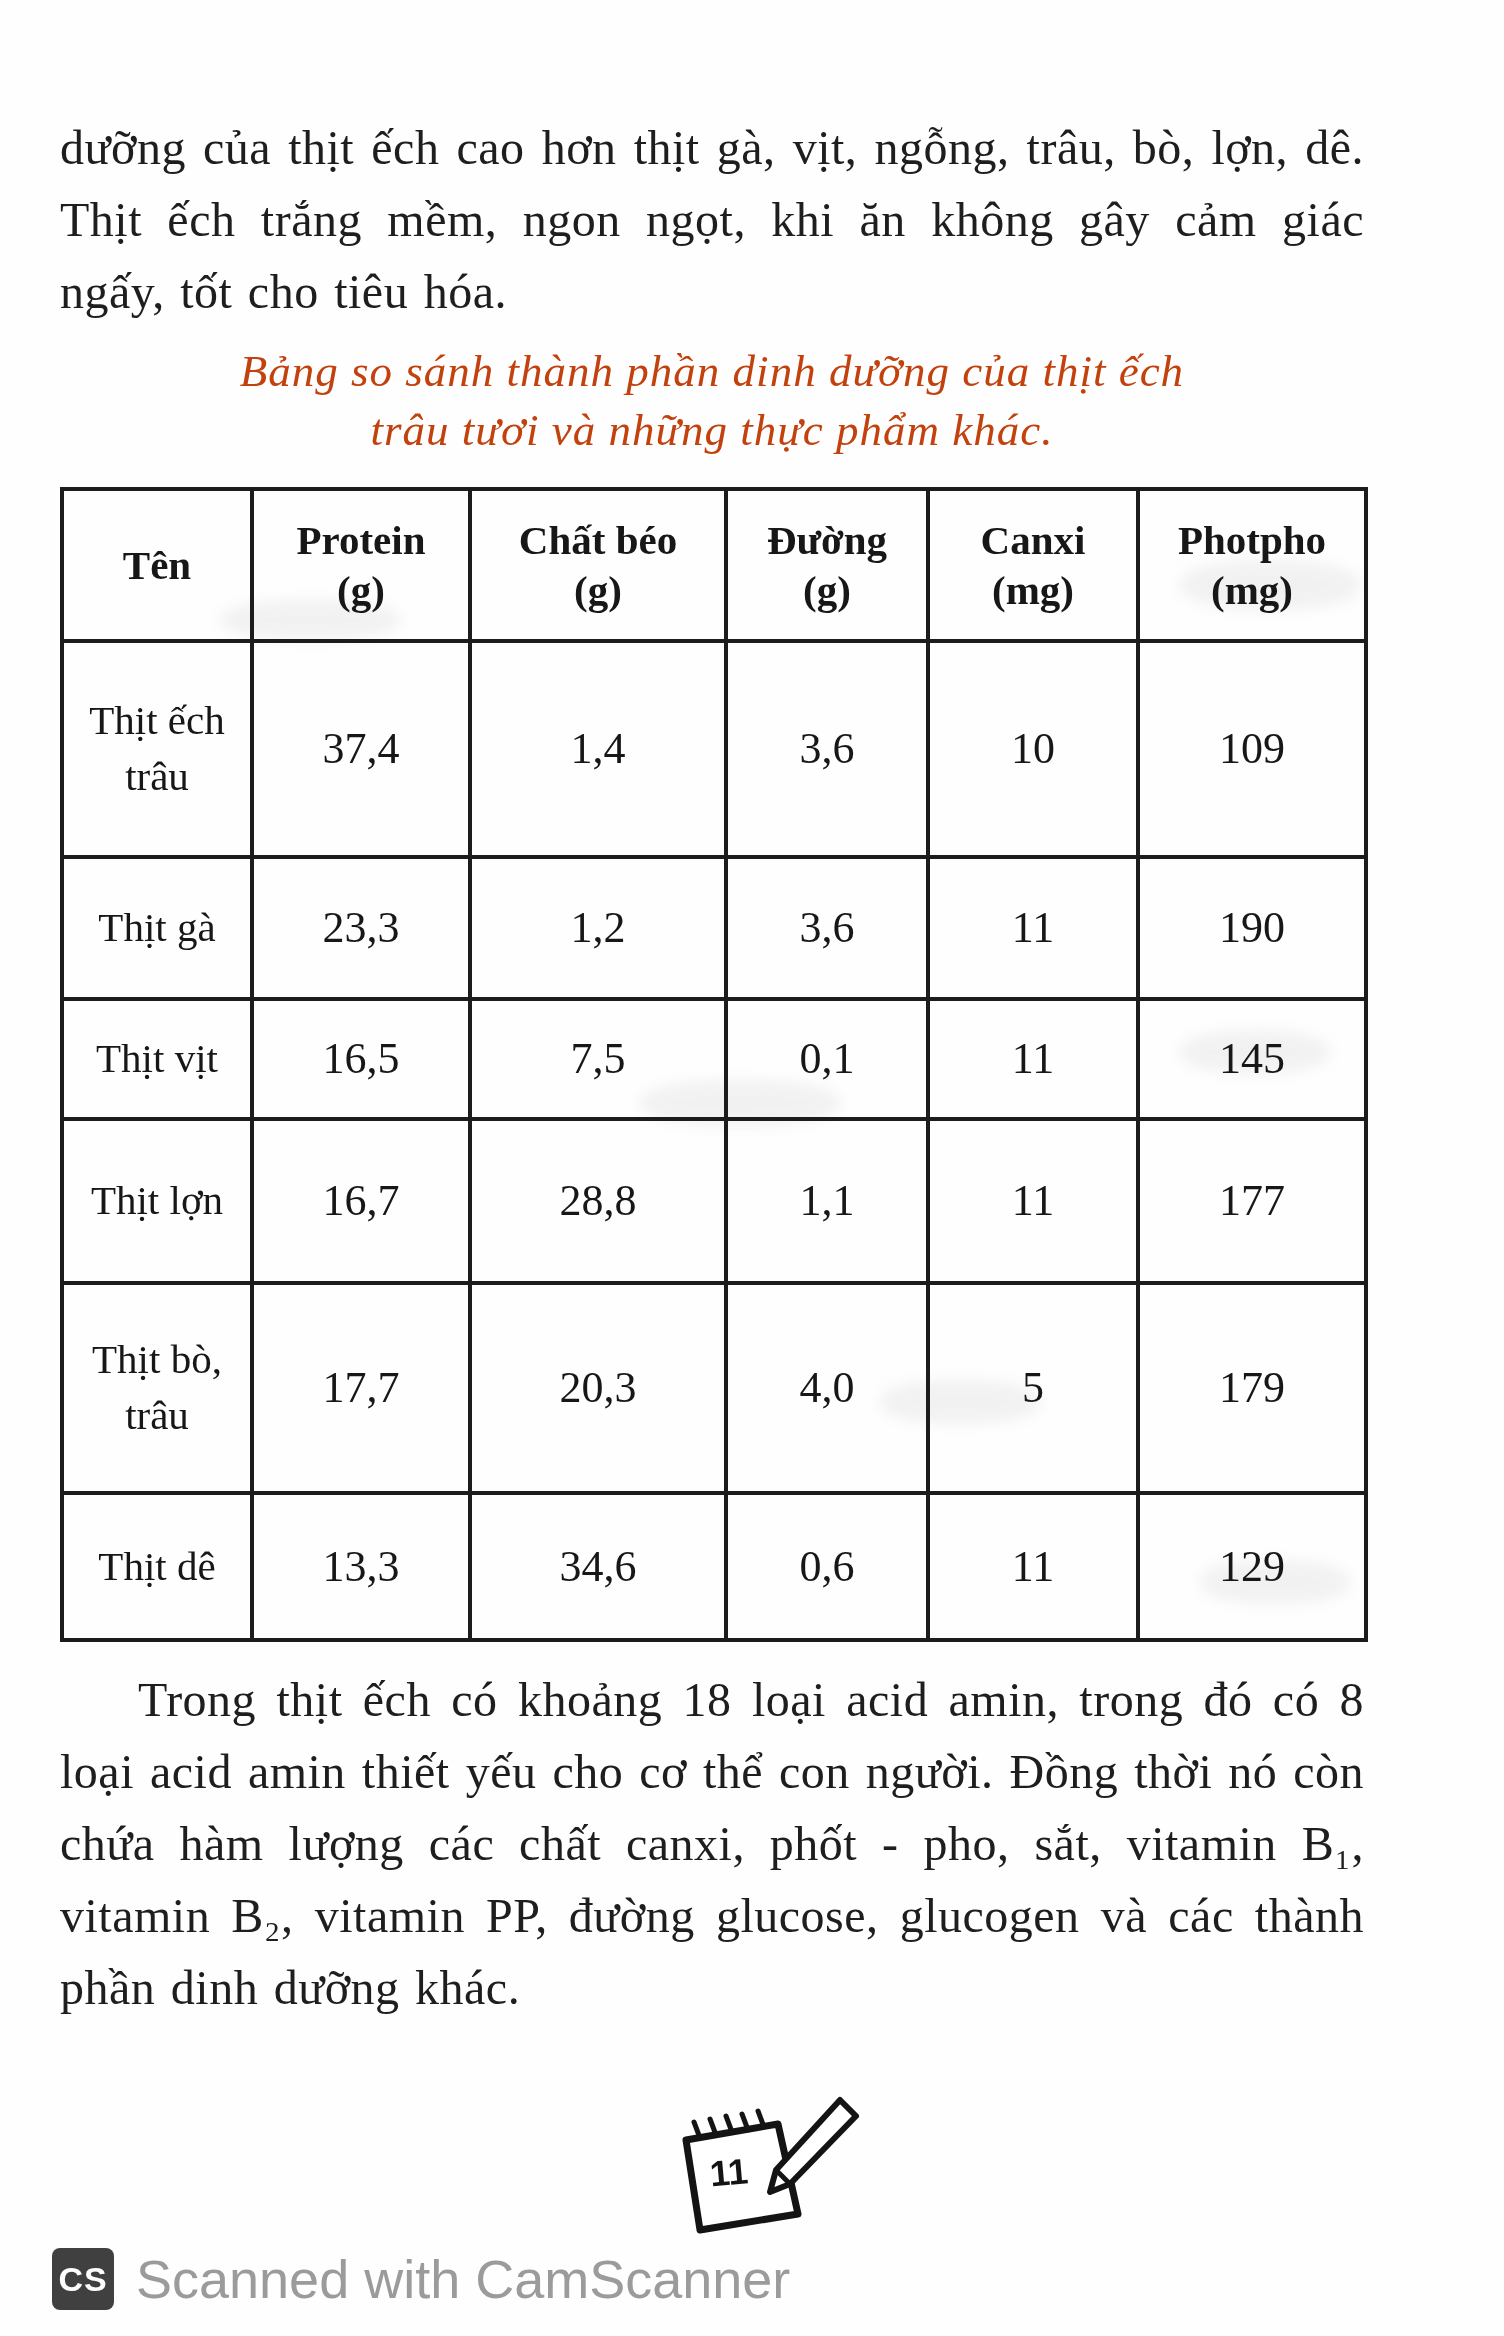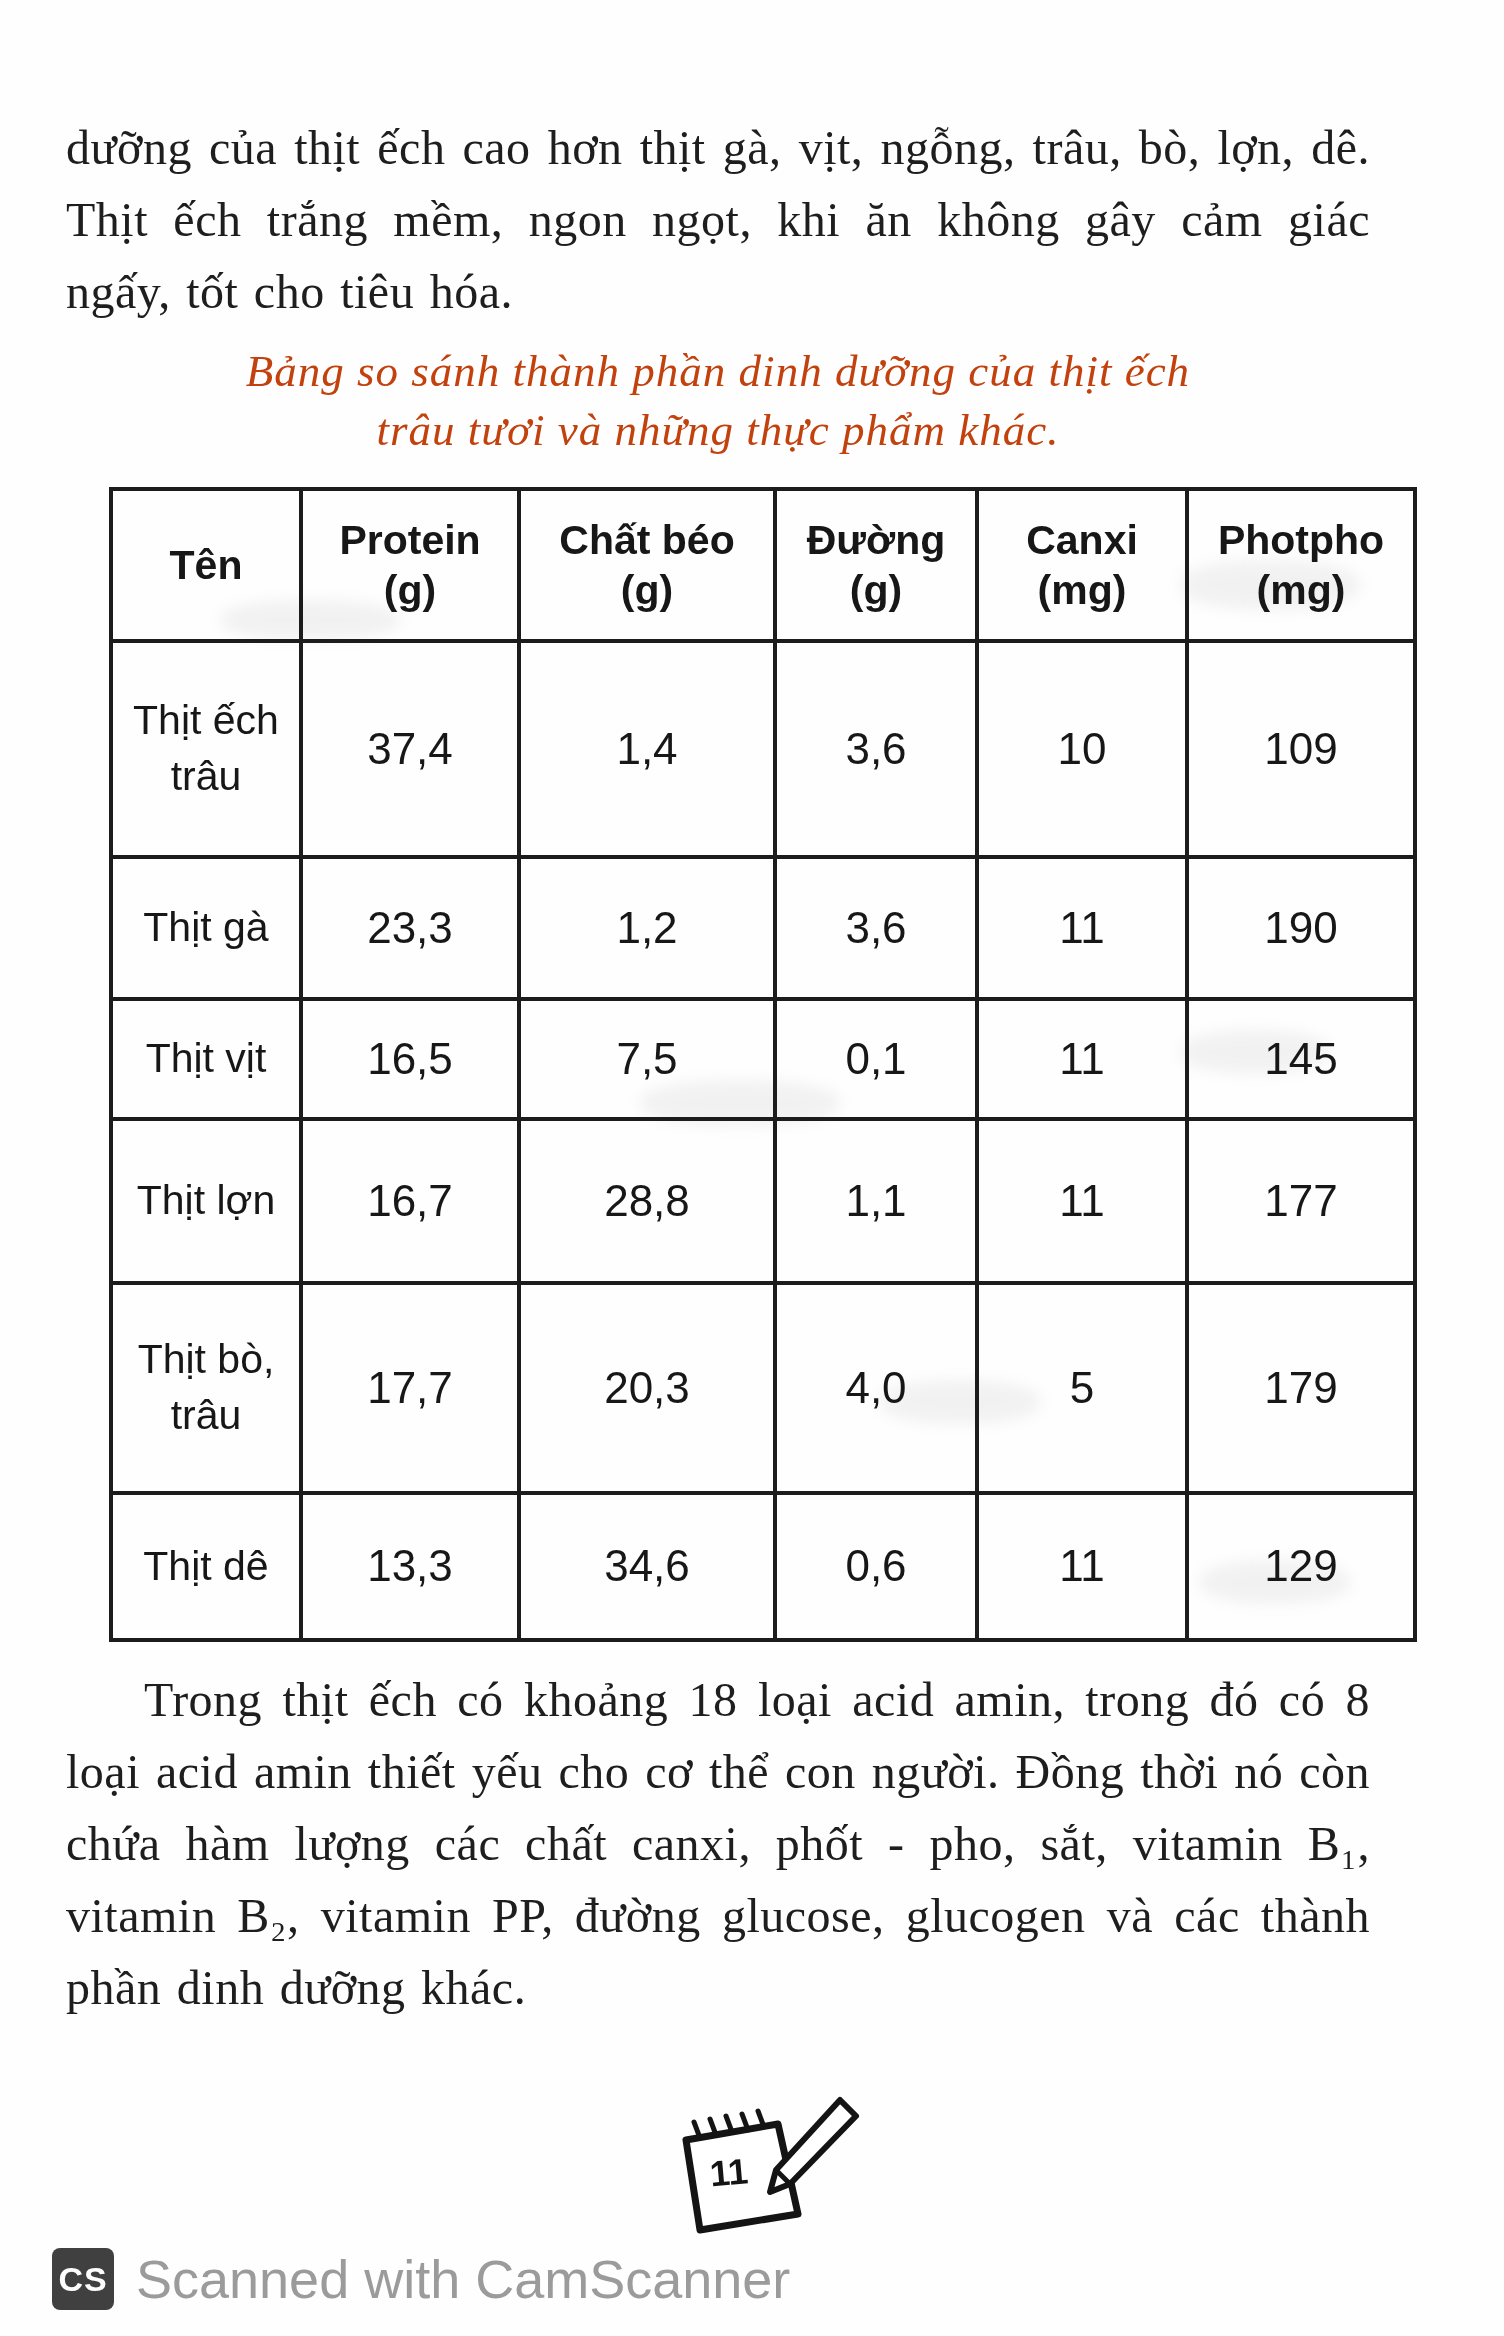--- a/index.html
+++ b/index.html
@@ -10,21 +10,21 @@
     color: #1c1c1c;
     position: relative;
     overflow: hidden;
   }
   .page {
     position: absolute; inset: 0;
     background: #fefefe;
   }
   .content {
     position: absolute;
-    left: 66px; top: 112px;
+    left: 60px; top: 112px;
     width: 1304px;
   }
   .para {
     width: 1304px;
     font-size: 48px;
     line-height: 1.5;
     text-align: justify;
     color: #1e1e1e;
     letter-spacing: 0.5px;
     word-spacing: 3px;
@@ -38,23 +38,22 @@
     font-size: 45px;
     line-height: 1.32;
     color: #c2410c;
     letter-spacing: 1px;
   }
   table.nutrition {
     border-collapse: collapse;
     table-layout: fixed;
     width: 1304px;
     margin-top: 26px;
-    font-family: Liberation Sans, sans-serif;
+    font-family: Liberation Serif, serif;
     color: #171717;
-    margin-left: 43px;
   }
   table.nutrition th, table.nutrition td {
     border: 4px solid #1c1c1c;
     text-align: center;
     vertical-align: middle;
     padding: 4px 6px;
     overflow: hidden;
   }
   table.nutrition thead th {
     height: 152px;

